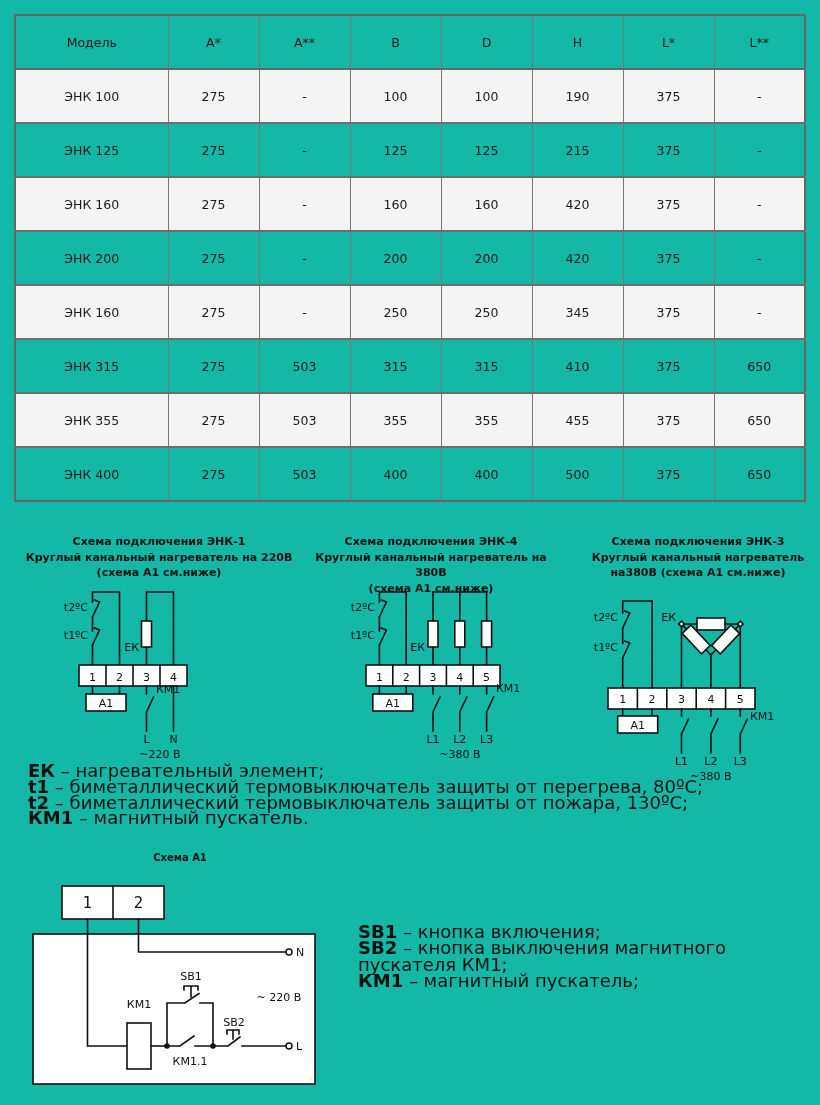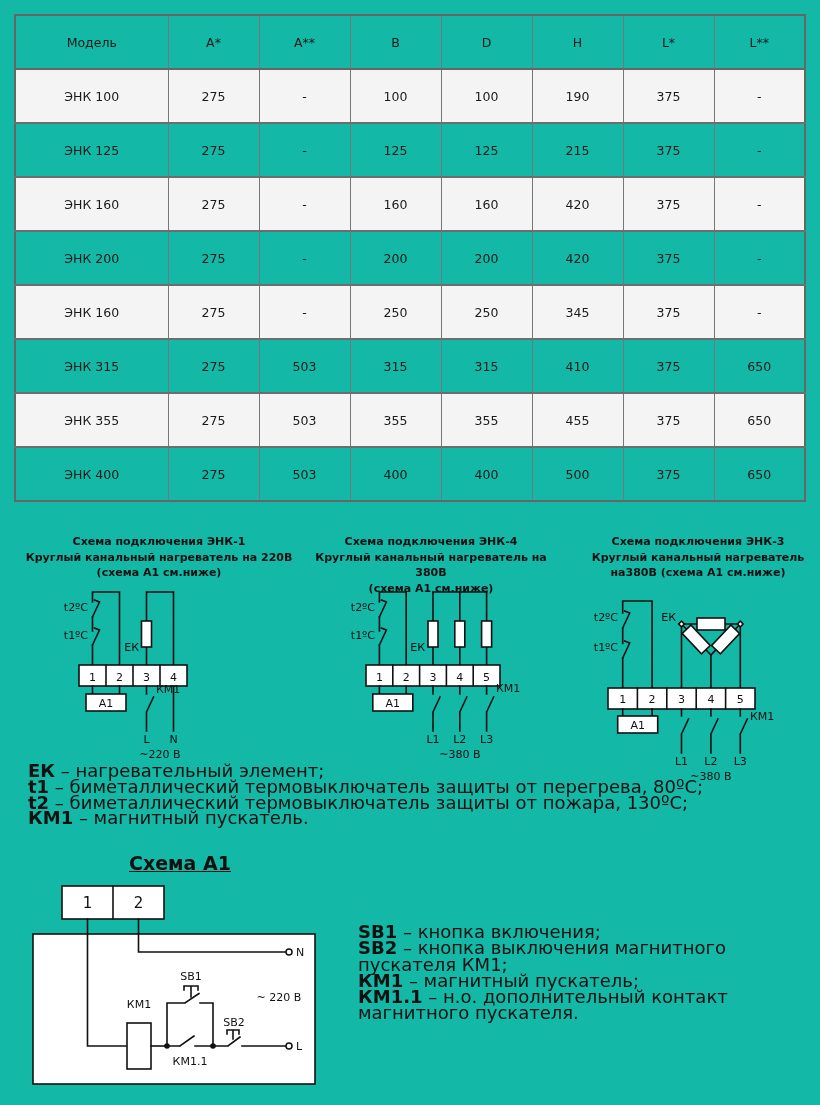--- a/index.html
+++ b/index.html
@@ -37,21 +37,21 @@
   }
   
   svg.schem { position:absolute; overflow:visible; }
   svg.schem path, svg.schem line { stroke:#111; stroke-width:1.6; fill:none; stroke-linecap:square; }
   svg.schem rect.comp { fill:#fff; stroke:#111; stroke-width:1.6; }
   svg.schem circle.dot { fill:#111; stroke:none; }
   svg.schem circle.term { fill:#fff; stroke:#111; stroke-width:1.5; }
   svg.schem text { font-family:"DejaVu Sans","Liberation Sans",sans-serif; font-size:11px; fill:#111; stroke:none; }
   svg.schem text.big { font-size:15px; }
   .a1-title { position:absolute; left:25px; top:852px; width:310px; text-align:center;
-    font-weight:bold; font-size:19px; color:#111;text-decoration:underline; }
+    font-weight:bold; font-size:10px; color:#111; }
 </style>
 </head>
 <body>
 
 <div class="page">
 
   <table class="dims">
     <colgroup>
         <col class="model">
         <col>
@@ -303,16 +303,15 @@
     <text x="165" y="185" text-anchor="middle">КМ1.1</text>
     <text x="166" y="100" text-anchor="middle">SB1</text>
     <text x="209" y="146" text-anchor="middle">SB2</text>
     <text x="254" y="121" text-anchor="middle">~ 220 В</text>
   </svg>
 
   <div class="legend" style="left:358px; top:924px; line-height:16.3px;">
     <div><span class="term">SB1</span><span> – кнопка включения;</span><span class="wavy"></span><span></span></div>
     <div><span class="term">SB2</span><span> – кнопка выключения магнитного пускателя КМ1;</span><span class="wavy"></span><span></span></div>
     <div><span class="term">КМ1</span><span> – магнитный пускатель;</span><span class="wavy"></span><span></span></div>
-    <div><span class="term">КМ1.1</span><span> – </span><span class="wavy">н.о.</span><span> дополнительный контакт магнитного пускателя.</span></div>
   </div>
 
 </div>
 
 </body></html>

